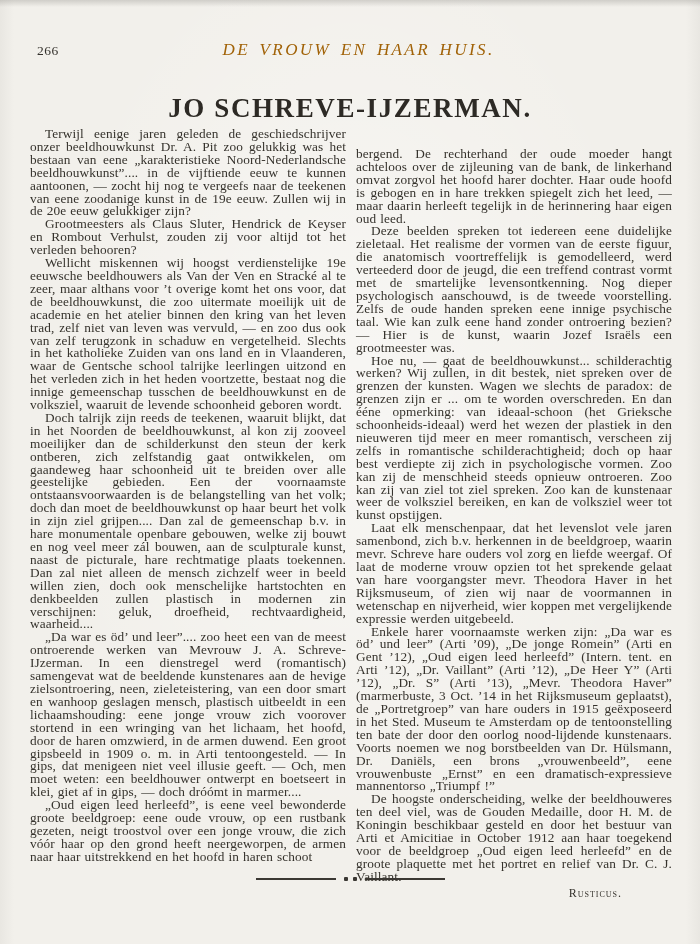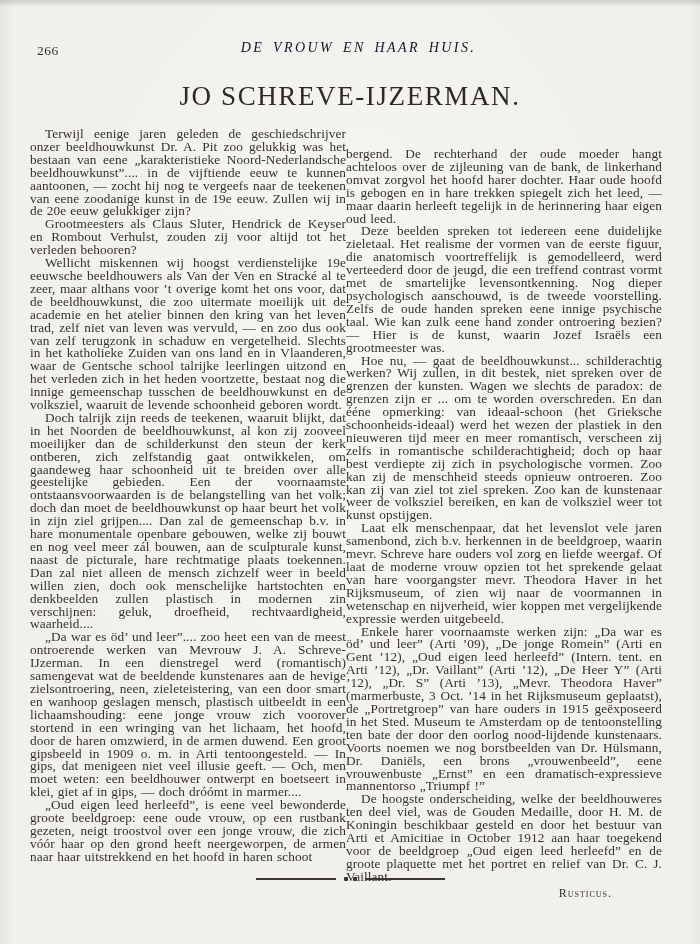--- a/index.html
+++ b/index.html
@@ -28,41 +28,42 @@
   }
 
   .masthead { position: absolute; top: 40px; left: 0; right: 0; height: 20px; padding-left: 17px; }
   .pagenum {
     position: absolute; left: 37px; top: 3px;
     font-size: 13.5px; letter-spacing: 0.5px;
   }
   .running-title {
     text-align: center;
     font-style: italic;
-    font-size: 14px;
+    font-size: 17px;
     letter-spacing: 2.4px;
     word-spacing: 3px;
-    color: #0f172a;
+    color: #a16207;
   }
 
   .article-title {
     position: absolute; top: 81px; left: 0; right: 0;
-    margin: 0;
+    margin: 12px;
     text-align: center;
     font-size: 27px;
-    font-weight: 400;
+    font-weight: 700;
     letter-spacing: 1.6px;
     color: #2d2a25;
   }
 
   .columns {
     position: absolute;
     top: 128px; left: 30px;
     width: 642px;
     display: flex;
+    gap: 10px;
   }
   .col {
     width: 316px;
     text-align: justify;
     font-size: 13.3px;
     line-height: 12.9px;
     letter-spacing: 0.1px;
     word-spacing: 0.6px;
     color: #35322c;
   }

